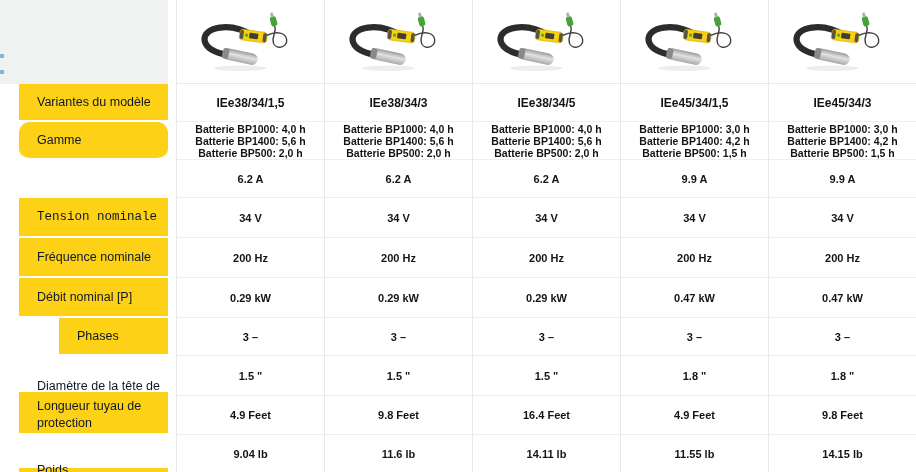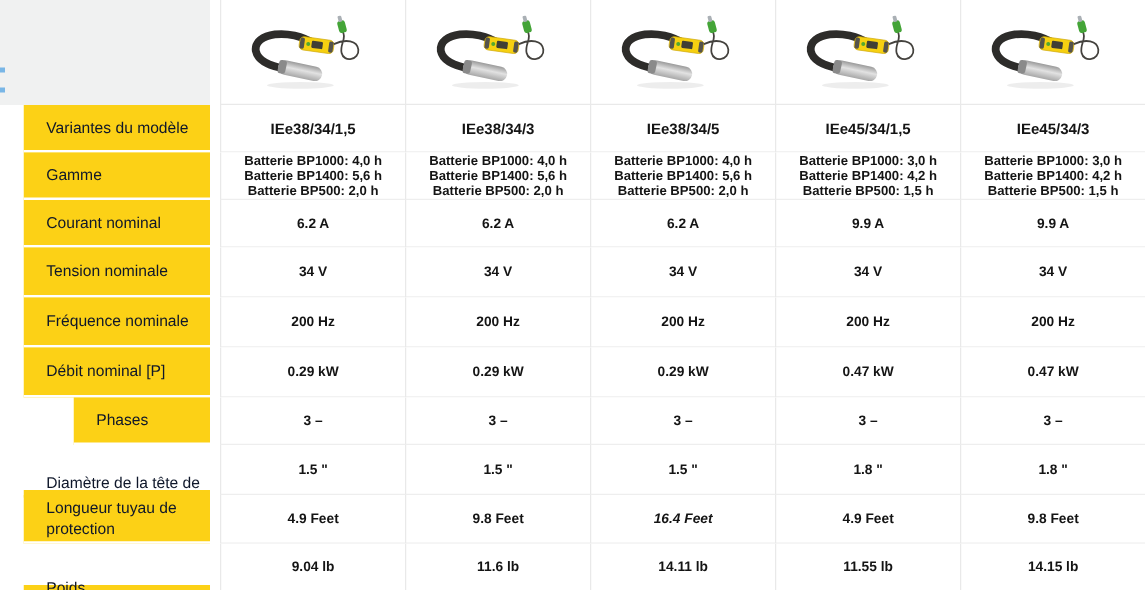--- a/index.html
+++ b/index.html
@@ -172,33 +172,32 @@
       <rect x="97.8" y="9.5" width="3.4" height="5.5" rx="1" fill="#aab0b5"></rect>
     </g>
   </svg>
       </div>
       <div class="label-cell" style="grid-row: 2;">Variantes du modèle</div>
       <div class="data-cell model" style="grid-area: 2 / 4;">IEe38/34/1,5</div>
       <div class="data-cell model" style="grid-area: 2 / 5;">IEe38/34/3</div>
       <div class="data-cell model" style="grid-area: 2 / 6;">IEe38/34/5</div>
       <div class="data-cell model" style="grid-area: 2 / 7;">IEe45/34/1,5</div>
       <div class="data-cell model" style="grid-area: 2 / 8;">IEe45/34/3</div>
-      <div class="label-cell" style="grid-row: 3;">Gamme</div>
+      <div class="label-cell" style="grid-row: 3; border-radius: 11px;">Gamme</div>
       <div class="data-cell gamme" style="grid-area: 3 / 4;"><div>Batterie BP1000: 4,0 h</div><div>Batterie BP1400: 5,6 h</div><div>Batterie BP500: 2,0 h</div></div>
       <div class="data-cell gamme" style="grid-area: 3 / 5;"><div>Batterie BP1000: 4,0 h</div><div>Batterie BP1400: 5,6 h</div><div>Batterie BP500: 2,0 h</div></div>
       <div class="data-cell gamme" style="grid-area: 3 / 6;"><div>Batterie BP1000: 4,0 h</div><div>Batterie BP1400: 5,6 h</div><div>Batterie BP500: 2,0 h</div></div>
       <div class="data-cell gamme" style="grid-area: 3 / 7;"><div>Batterie BP1000: 3,0 h</div><div>Batterie BP1400: 4,2 h</div><div>Batterie BP500: 1,5 h</div></div>
       <div class="data-cell gamme" style="grid-area: 3 / 8;"><div>Batterie BP1000: 3,0 h</div><div>Batterie BP1400: 4,2 h</div><div>Batterie BP500: 1,5 h</div></div>
-      <div class="label-cell" style="grid-row: 4;">Courant nominal</div>
       <div class="data-cell" style="grid-area: 4 / 4;">6.2 A</div>
       <div class="data-cell" style="grid-area: 4 / 5;">6.2 A</div>
       <div class="data-cell" style="grid-area: 4 / 6;">6.2 A</div>
       <div class="data-cell" style="grid-area: 4 / 7;">9.9 A</div>
       <div class="data-cell" style="grid-area: 4 / 8;">9.9 A</div>
-      <div class="label-cell" style="grid-row: 5;">Tension nominale</div>
+      <div class="label-cell" style="grid-row: 5; font-family: Liberation Mono, monospace;">Tension nominale</div>
       <div class="data-cell" style="grid-area: 5 / 4;">34 V</div>
       <div class="data-cell" style="grid-area: 5 / 5;">34 V</div>
       <div class="data-cell" style="grid-area: 5 / 6;">34 V</div>
       <div class="data-cell" style="grid-area: 5 / 7;">34 V</div>
       <div class="data-cell" style="grid-area: 5 / 8;">34 V</div>
       <div class="label-cell" style="grid-row: 6;">Fréquence nominale</div>
       <div class="data-cell" style="grid-area: 6 / 4;">200 Hz</div>
       <div class="data-cell" style="grid-area: 6 / 5;">200 Hz</div>
       <div class="data-cell" style="grid-area: 6 / 6;">200 Hz</div>
       <div class="data-cell" style="grid-area: 6 / 7;">200 Hz</div>
@@ -217,21 +216,21 @@
       <div class="data-cell" style="grid-area: 8 / 8;">3 –</div>
       <div class="label-cell" style="grid-row: 9; margin-top: 36px;">Diamètre de la tête de vibr.</div>
       <div class="data-cell" style="grid-area: 9 / 4;">1.5 "</div>
       <div class="data-cell" style="grid-area: 9 / 5;">1.5 "</div>
       <div class="data-cell" style="grid-area: 9 / 6;">1.5 "</div>
       <div class="data-cell" style="grid-area: 9 / 7;">1.8 "</div>
       <div class="data-cell" style="grid-area: 9 / 8;">1.8 "</div>
       <div class="label-cell" style="grid-row: 10;">Longueur tuyau de protection</div>
       <div class="data-cell" style="grid-area: 10 / 4;">4.9 Feet</div>
       <div class="data-cell" style="grid-area: 10 / 5;">9.8 Feet</div>
-      <div class="data-cell" style="grid-area: 10 / 6; font-style: italic;">16.4 Feet</div>
+      <div class="data-cell" style="grid-area: 10 / 6;">16.4 Feet</div>
       <div class="data-cell" style="grid-area: 10 / 7;">4.9 Feet</div>
       <div class="data-cell" style="grid-area: 10 / 8;">9.8 Feet</div>
       <div class="label-cell last" style="grid-row: 11;">Poids</div>
       <div class="data-cell lastrow" style="grid-area: 11 / 4;">9.04 lb</div>
       <div class="data-cell lastrow" style="grid-area: 11 / 5;">11.6 lb</div>
       <div class="data-cell lastrow" style="grid-area: 11 / 6;">14.11 lb</div>
       <div class="data-cell lastrow" style="grid-area: 11 / 7;">11.55 lb</div>
       <div class="data-cell lastrow" style="grid-area: 11 / 8;">14.15 lb</div>
     </div>
   <div class="marker m1"></div>

